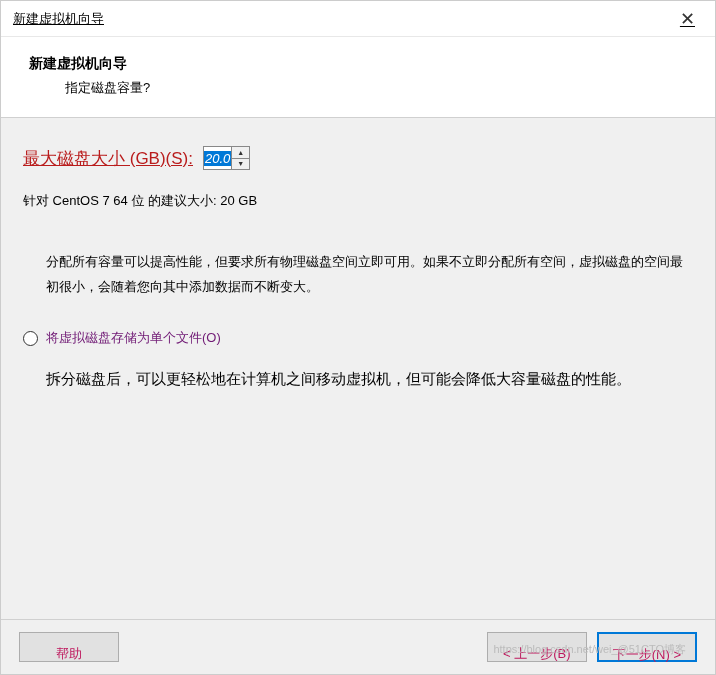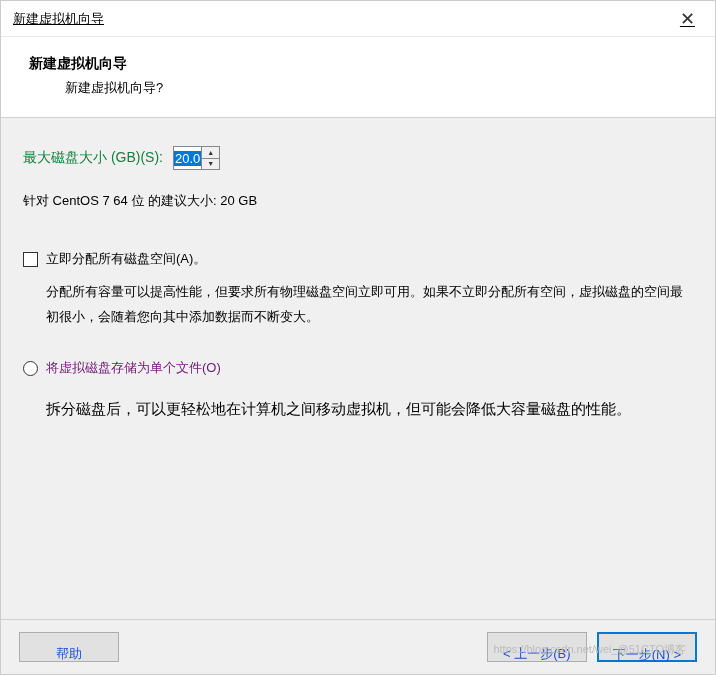--- a/index.html
+++ b/index.html
@@ -67,23 +67,24 @@
       padding: 28px 22px 20px 22px;
       background: #f0f0f0;
       overflow: auto;
     }
     .disk-size-row {
       display: flex;
       align-items: center;
       margin-bottom: 22px;
     }
     .disk-size-label {
-      font-size: 14px;
-      color: #15803d;
+      font-size: 17px;
+      color: #b91c1c;
       margin-right: 4px;
+      text-decoration: underline;
     }
     .spinner-wrapper {
       display: inline-flex;
       align-items: stretch;
       border: 1px solid #888;
       background: #fff;
       height: 24px;
       margin-left: 6px;
     }
     .spinner-value-highlight {
@@ -93,20 +94,21 @@
       align-items: center;
       padding: 0 1px;
       font-size: 13px;
     }
     .spinner-value-wrapper {
       flex: 1;
       display: flex;
       align-items: center;
       justify-content: flex-end;
       padding-right: 0;
+      font-style: italic;
     }
     .spinner-buttons {
       display: flex;
       flex-direction: column;
       width: 18px;
       border-left: 1px solid #888;
     }
     .spinner-btn {
       flex: 1;
       border: none;
@@ -199,21 +201,21 @@
     }
     .spacer {
       flex: 1;
     }
     .btn {
       min-width: 100px;
       height: 30px;
       background: #e1e1e1;
       border: 1px solid #adadad;
       font-size: 13px;
-      color: #1d4ed8;
+      color: #be185d;
       cursor: pointer;
       font-family: inherit;
       padding: 12px 14px;
     }
     .btn.primary {
       border: 2px solid #0078d7;
     }
     .watermark {
       position: absolute;
       bottom: 18px;
@@ -229,21 +231,21 @@
 <div class="dialog">
   <div class="titlebar">
     <span class="titlebar-title">新建虚拟机向导</span>
     <button class="close-btn">
       <span>✕</span>
     </button>
   </div>
 
   <div class="header-section">
     <div class="header-title">新建虚拟机向导</div>
-    <div class="header-subtitle">新建虚拟机向导?</div>
+    <div class="header-subtitle">指定磁盘容量?</div>
   </div>
 
   <div class="content-section">
     <div class="disk-size-row">
       <span class="disk-size-label">最大磁盘大小 (GB)(S):</span>
       <div class="spinner-wrapper">
         <div class="spinner-value-wrapper">
           <span class="spinner-value-highlight">20.0</span>
         </div>
         <div class="spinner-buttons">
@@ -252,24 +254,20 @@
           </button>
           <button class="spinner-btn">
             <span>▼</span>
           </button>
         </div>
       </div>
     </div>
 
     <div class="recommend-text">针对 CentOS 7 64 位 的建议大小: 20 GB</div>
 
-    <div class="checkbox-row">
-      <div class="checkbox"></div>
-      <span class="checkbox-label">立即分配所有磁盘空间(A)。</span>
-    </div>
     <div class="checkbox-description">分配所有容量可以提高性能，但要求所有物理磁盘空间立即可用。如果不立即分配所有空间，虚拟磁盘的空间最初很小，会随着您向其中添加数据而不断变大。</div>
 
     <div class="radio-row">
       <div class="radio"></div>
       <span class="radio-label">将虚拟磁盘存储为单个文件(O)</span>
     </div>
 
     <div class="radio-description">拆分磁盘后，可以更轻松地在计算机之间移动虚拟机，但可能会降低大容量磁盘的性能。</div>
   </div>
 

